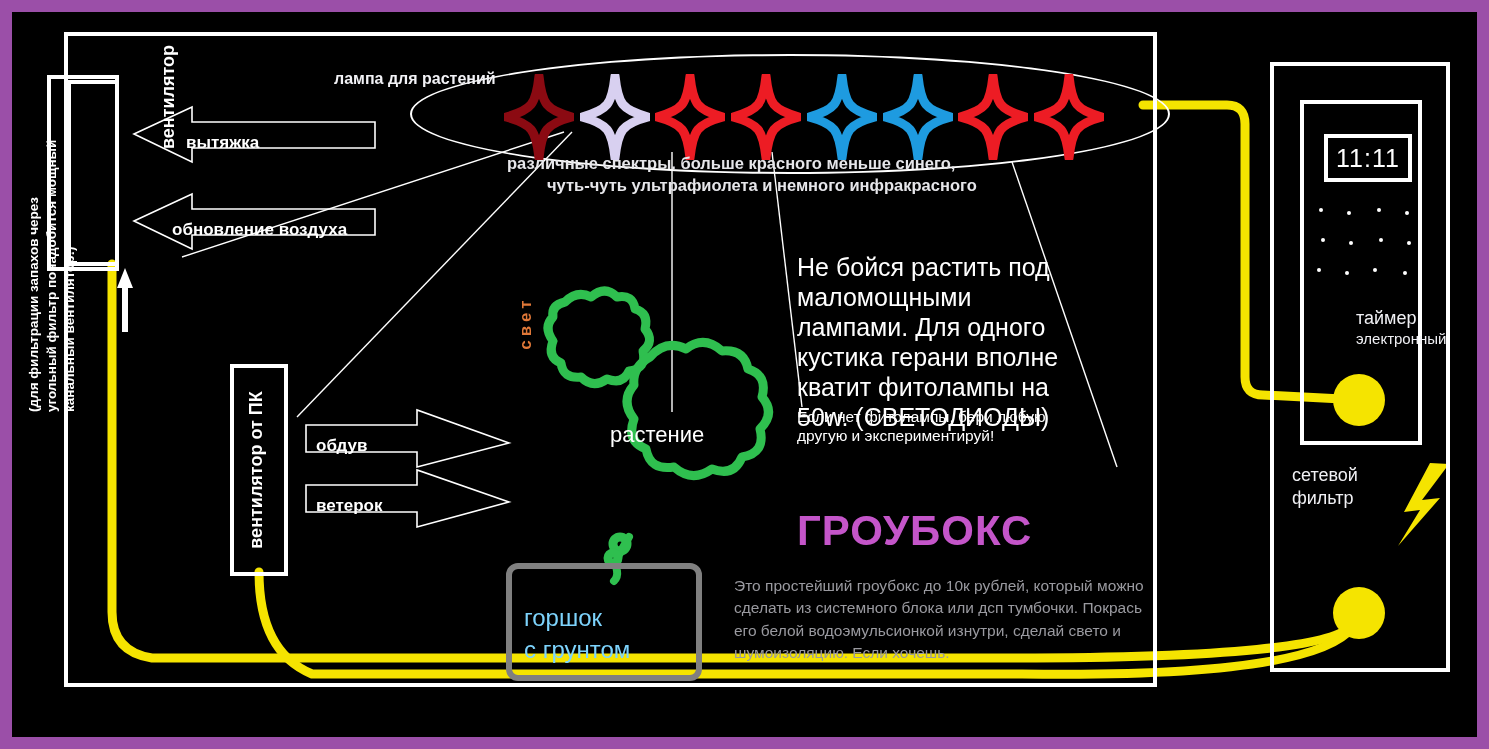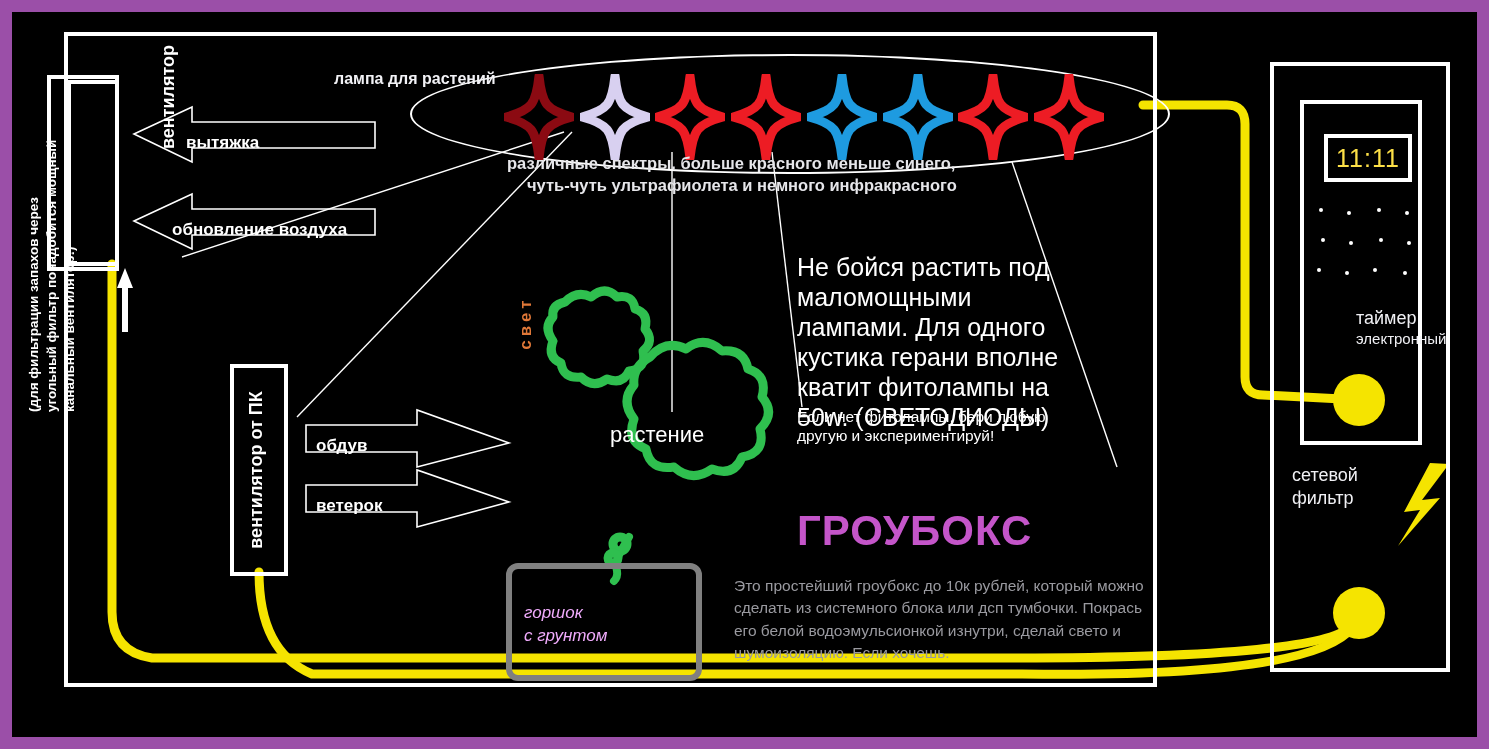--- a/index.html
+++ b/index.html
@@ -26,21 +26,21 @@
   .timer-frame{
     left:1288px;top:88px;width:122px;height:345px;
     border:4px solid #ffffff;box-sizing:border-box;
   }
   .timer-screen{
     left:1312px;top:122px;width:88px;height:48px;
     border:4px solid #ffffff;box-sizing:border-box;
     display:flex;align-items:center;justify-content:center;
   }
   .timer-screen span{
-    color:#fde047;font-size:25px;letter-spacing:1px;line-height:1;
+    color:#ffffff;font-size:25px;letter-spacing:1px;line-height:1;
   }
 
   
   .fan-box-outer{
     left:35px;top:63px;width:72px;height:196px;
     border:4px solid #ffffff;box-sizing:border-box;
   }
   .fan-box-inner{
     left:55px;top:68px;width:52px;height:186px;
     border:4px solid #ffffff;box-sizing:border-box;
@@ -90,21 +90,21 @@
     white-space:nowrap;
   }
   .stars{
     left:492px;top:62px;width:600px;height:86px;
     display:flex;align-items:center;justify-content:space-between;
   }
   .spectrum-text{
     left:495px;top:140px;width:600px;
     color:#e6e6ea;font-size:16.5px;font-weight:bold;line-height:1.35;
   }
-  .spectrum-text div:nth-child(2){margin-left:20px;}
+  .spectrum-text div:nth-child(2){margin-left:40px;}
 
   
   .advice{
     left:785px;top:240px;width:262px;
     color:#ffffff;font-size:25px;line-height:1.20;
   }
   .advice-small{
     left:785px;top:396px;width:262px;
     color:#ffffff;font-size:15.5px;line-height:1.22;
   }
@@ -125,21 +125,21 @@
     left:455px;top:300px;width:120px;height:22px;
     color:#E07838;font-size:17px;font-weight:bold;letter-spacing:4px;
     transform:rotate(-90deg);transform-origin:center center;
     text-align:center;white-space:nowrap;
   }
   .pot{
     left:494px;top:551px;width:196px;height:118px;
     border:6px solid #808080;border-radius:12px;box-sizing:border-box;
   }
   .pot-label{
-    left:512px;top:590px;color:#f0abfc;font-size:17px;line-height:1.35;font-style:italic;
+    left:512px;top:590px;color:#7dd3fc;font-size:24px;line-height:1.35;
   }
 
   
   .timer-caption{
     left:1344px;top:296px;width:124px;
     color:#f0f0f4;line-height:1.2;
   }
   .timer-caption .t1{font-size:18px;display:block;}
   .timer-caption .t2{font-size:15px;display:block;}
   .netfilter-caption{

